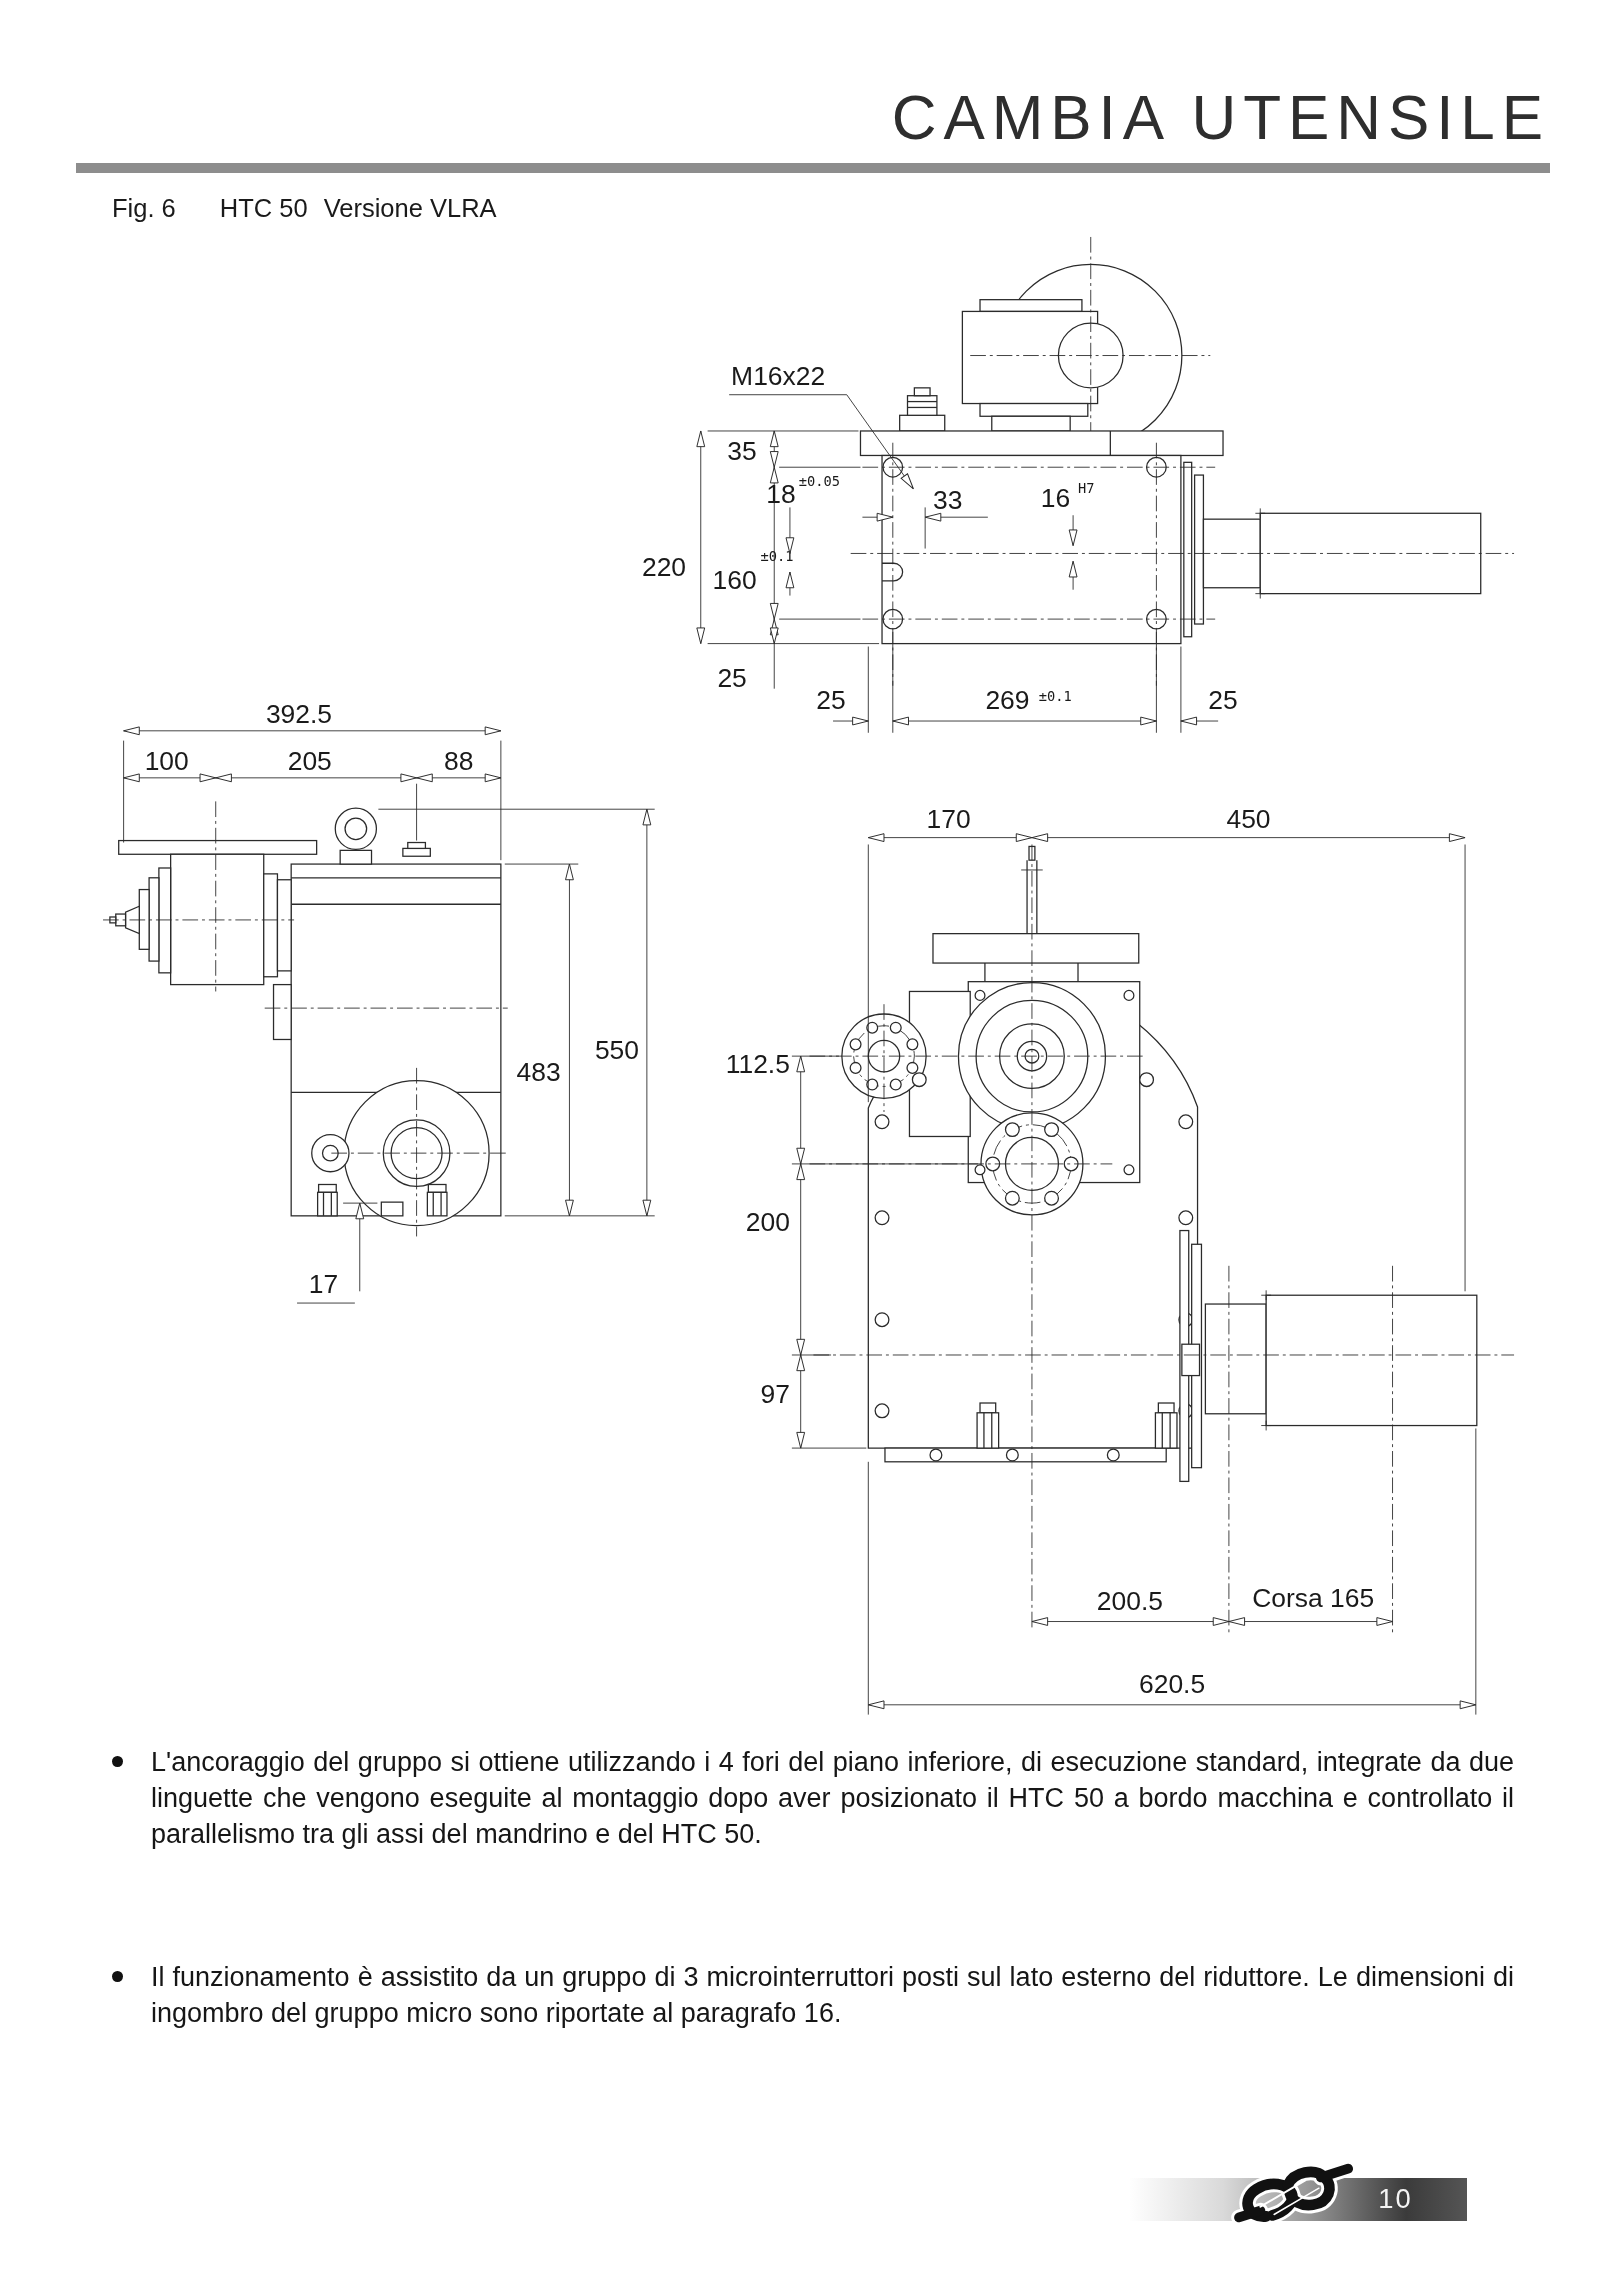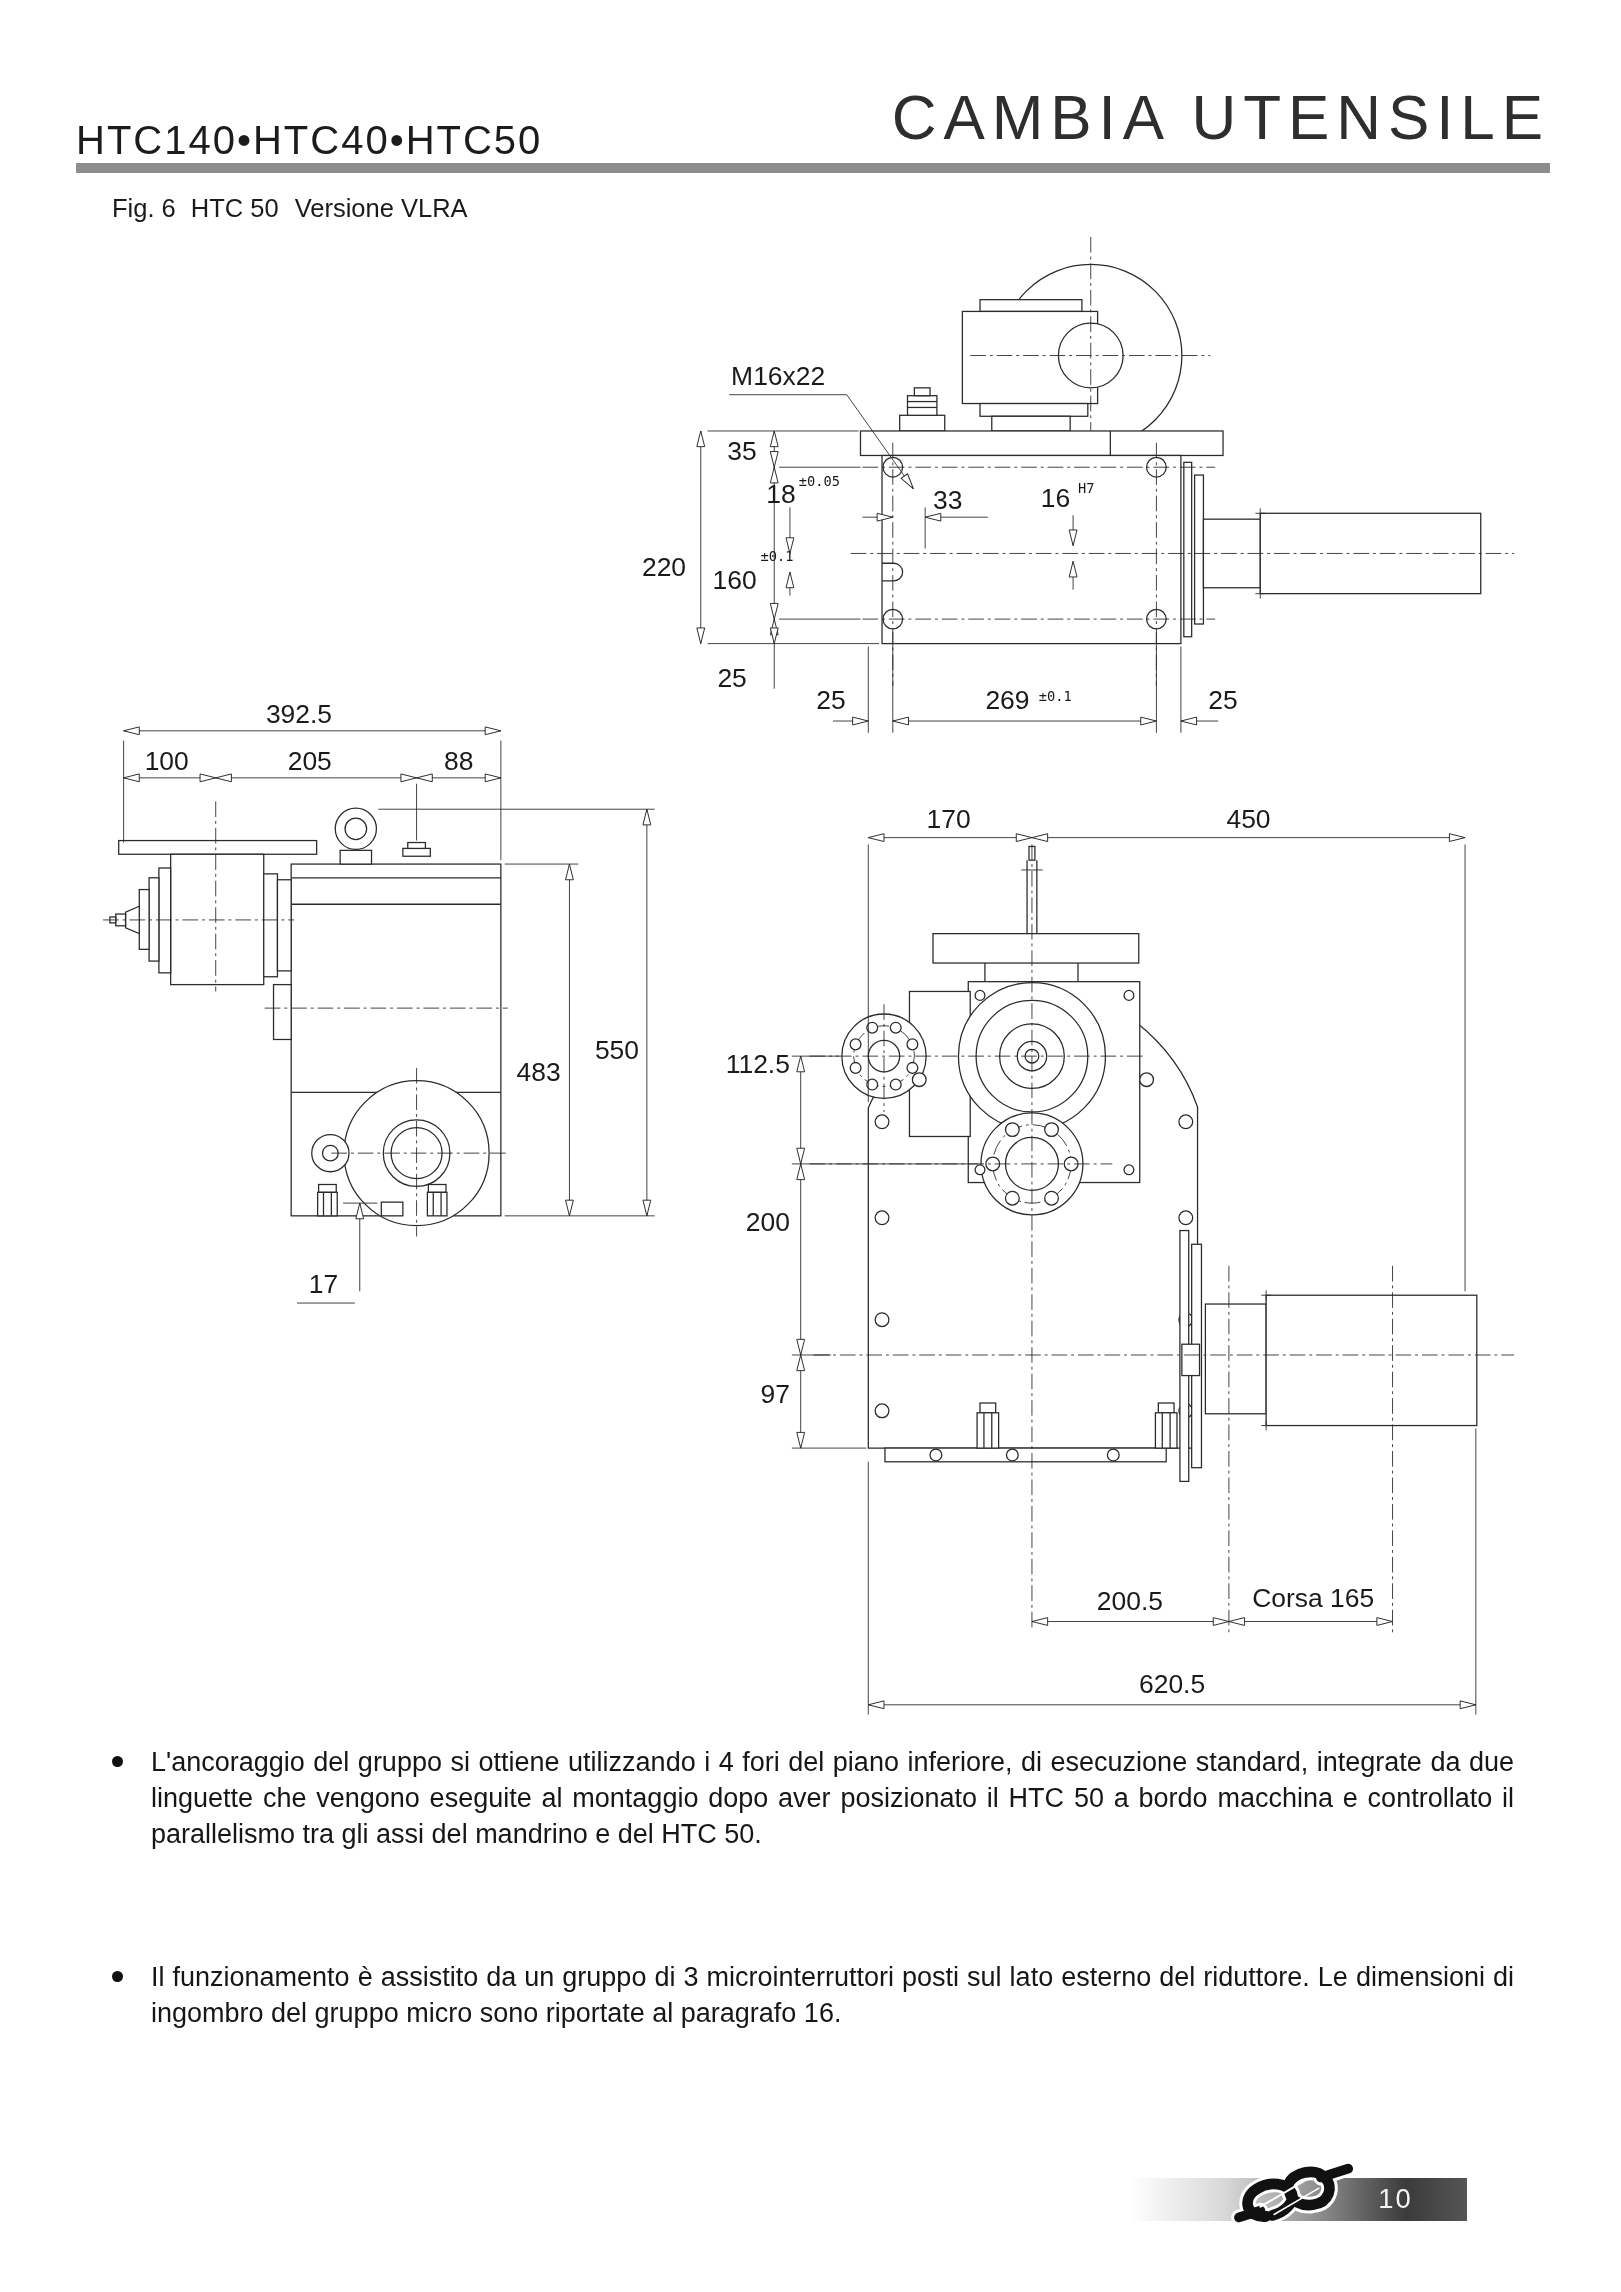--- a/index.html
+++ b/index.html
@@ -2,21 +2,21 @@
 <html><head>
 <meta charset="utf-8">
 <style>
   html,body{margin:0;padding:0;background:#e8e8e8;}
   .page{position:relative;width:1621px;height:2293px;background:#ffffff;margin:0 auto;
         font-family:"Liberation Sans",sans-serif;color:#1a1a1a;overflow:hidden;}
   .models{position:absolute;left:76px;top:118px;font-size:40px;letter-spacing:2px;color:#1c1c1c;white-space:nowrap;}
   .doc-title{position:absolute;right:71px;top:82px;font-size:62px;letter-spacing:6.9px;color:#2e2e2e;white-space:nowrap;transform:scaleY(1.02);}
   .rule{position:absolute;left:76px;top:163px;width:1474px;height:9.8px;background:#8d8d8d;}
   .caption{position:absolute;left:112px;top:194px;font-size:25.5px;color:#1a1a1a;white-space:nowrap;}
-  .caption .sp1{margin-left:15px;} .caption .sp2{margin-left:16px;}
+  .caption .sp1{margin-left:44px;} .caption .sp2{margin-left:16px;}
   .draw{position:absolute;left:0;top:235px;width:1621px;height:1509px;}
   svg text{font-family:"Liberation Sans",sans-serif;fill:#1a1a1a;}
   .dt{font-size:27px;}
   .dts{font-size:14px;font-family:"DejaVu Sans Mono",monospace;}
   .ol{fill:none;stroke:#2b2b2b;stroke-width:1.3px;}
   .fw{fill:#ffffff;stroke:#2b2b2b;stroke-width:1.3px;}
   .cl{fill:none;stroke:#2b2b2b;stroke-width:0.9px;stroke-dasharray:16 4 3 4;}
   .dim{fill:none;stroke:#2b2b2b;stroke-width:0.9px;}
   .bullet{position:absolute;left:110px;width:1404px;}
   .bullet .bmark{position:absolute;left:2px;top:11.8px;width:10.8px;height:10.8px;border-radius:50%;background:#111;}
@@ -24,21 +24,20 @@
   .fbar{position:absolute;left:1129px;top:2178px;width:338px;height:43px;
         background:linear-gradient(90deg, rgba(255,255,255,0) 0%, #d9d9d9 28%, #9a9a9a 52%, #3b3b3b 82%, #555555 100%);}
   .pagenum{position:absolute;left:1370px;top:2183px;width:51px;text-align:center;font-size:27.4px;color:#f4f4f4;letter-spacing:2px;}
   .logo{position:absolute;left:1231px;top:2156px;width:131px;height:78px;}
 </style>
 </head>
 <body>
 
 <div class="page">
 
-  <div class="models">HTC140•HTC40•HTC50</div>
   <div class="doc-title">CAMBIA UTENSILE</div>
   <div class="rule"></div>
 
   <div class="caption">
     <span>Fig. 6</span><span class="sp1">HTC 50</span><span class="sp2">Versione VLRA</span>
   </div>
 
   <svg class="draw" viewBox="0 240 1654 1540">
     <defs>
       <marker id="ar" orient="auto-start-reverse" markerUnits="userSpaceOnUse" markerWidth="18" markerHeight="10" refX="17" refY="5">

